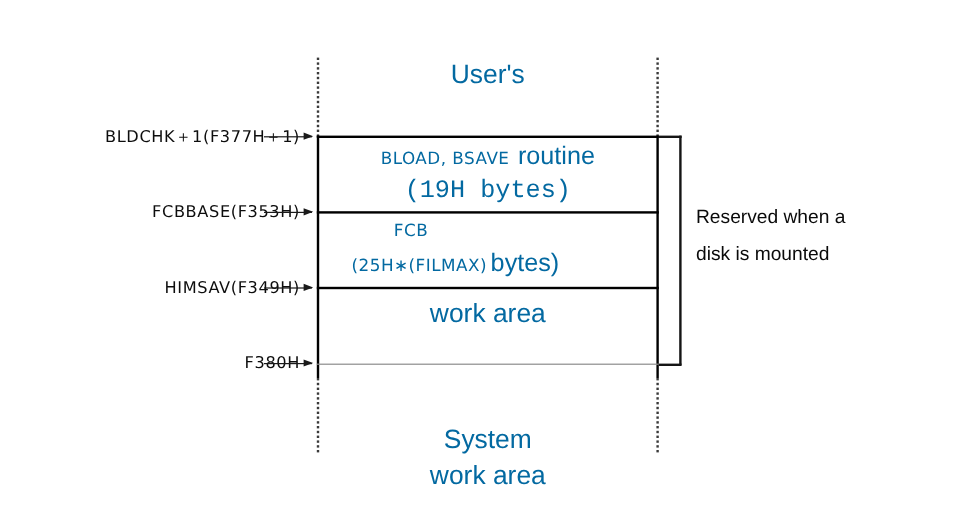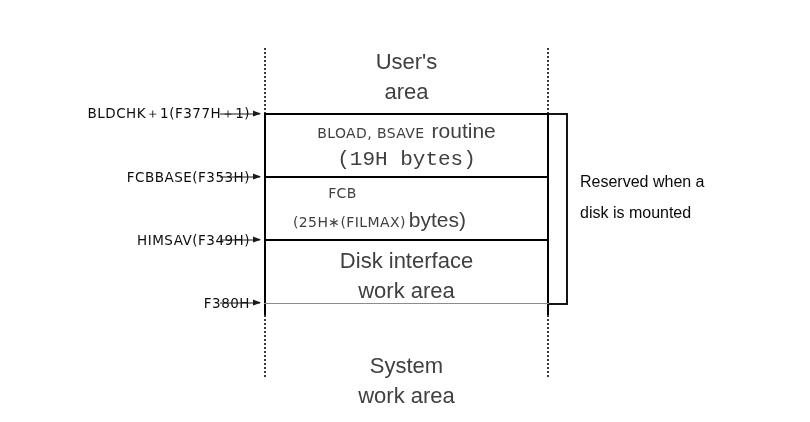--- a/index.html
+++ b/index.html
@@ -66,21 +66,21 @@
     position: absolute;
     height: 1px;
     background: #8c8c8c;
   }
 
   
   .band-text {
     position: absolute;
     text-align: center;
     white-space: nowrap;
-    color: #404040;
+    color: #0369a1;
   }
   .big {
     font-family: "Liberation Sans", sans-serif;
     font-size: 22px;
     line-height: 30px;
   }
   .mono-ish {
     font-family: "DejaVu Sans", sans-serif;
     font-size: 14px;
     letter-spacing: 0.4px;
@@ -138,35 +138,33 @@
   <div class="v-dotted" style="left:264px; top:315px; height:62px;"></div>
   <div class="v-dotted" style="left:547px; top:315px; height:62px;"></div>
 
   <div class="h-thick" style="left:264px; top:113px; width:285px;"></div>
   <div class="h-thick" style="left:264px; top:176px; width:285px;"></div>
   <div class="h-thick" style="left:264px; top:239px; width:285px;"></div>
   <div class="h-thin" style="left:264px; top:303px; width:285px;"></div>
 
   <div class="band-text big" style="left:264px; top:47px; width:285px;">
     <span class="line">User's</span>
-    <span class="line">area</span>
   </div>
 
   <div class="band-text" style="left:264px; top:118px; width:285px;">
     <span class="line" style="line-height:26px;"><span class="mono-ish">BLOAD, BSAVE</span><span class="wide" style="padding-left:7px;">routine</span></span>
     <span class="line wide" style="line-height:28px;font-family:Liberation Mono, monospace;">(19H bytes)</span>
   </div>
 
   <div class="band-text" style="left:264px; top:181px; width:231px;">
     <span class="line mono-ish" style="line-height:25px; padding-right:74px;">FCB</span>
     <span class="line" style="line-height:27px;"><span class="mono-ish">(25H∗(FILMAX)</span><span class="wide" style="padding-left:3px;">bytes)</span></span>
   </div>
 
   <div class="band-text big" style="left:264px; top:246px; width:285px;">
-    <span class="line">Disk interface</span>
     <span class="line">work area</span>
   </div>
 
   <div class="band-text big" style="left:264px; top:311px; width:285px;margin-top:40px;">
     <span class="line">System</span>
     <span class="line">work area</span>
   </div>
 
   <div class="brk-h" style="left:549px; top:113px; width:19px;"></div>
   <div class="brk-v" style="left:566px; top:113px; height:191px;"></div>

